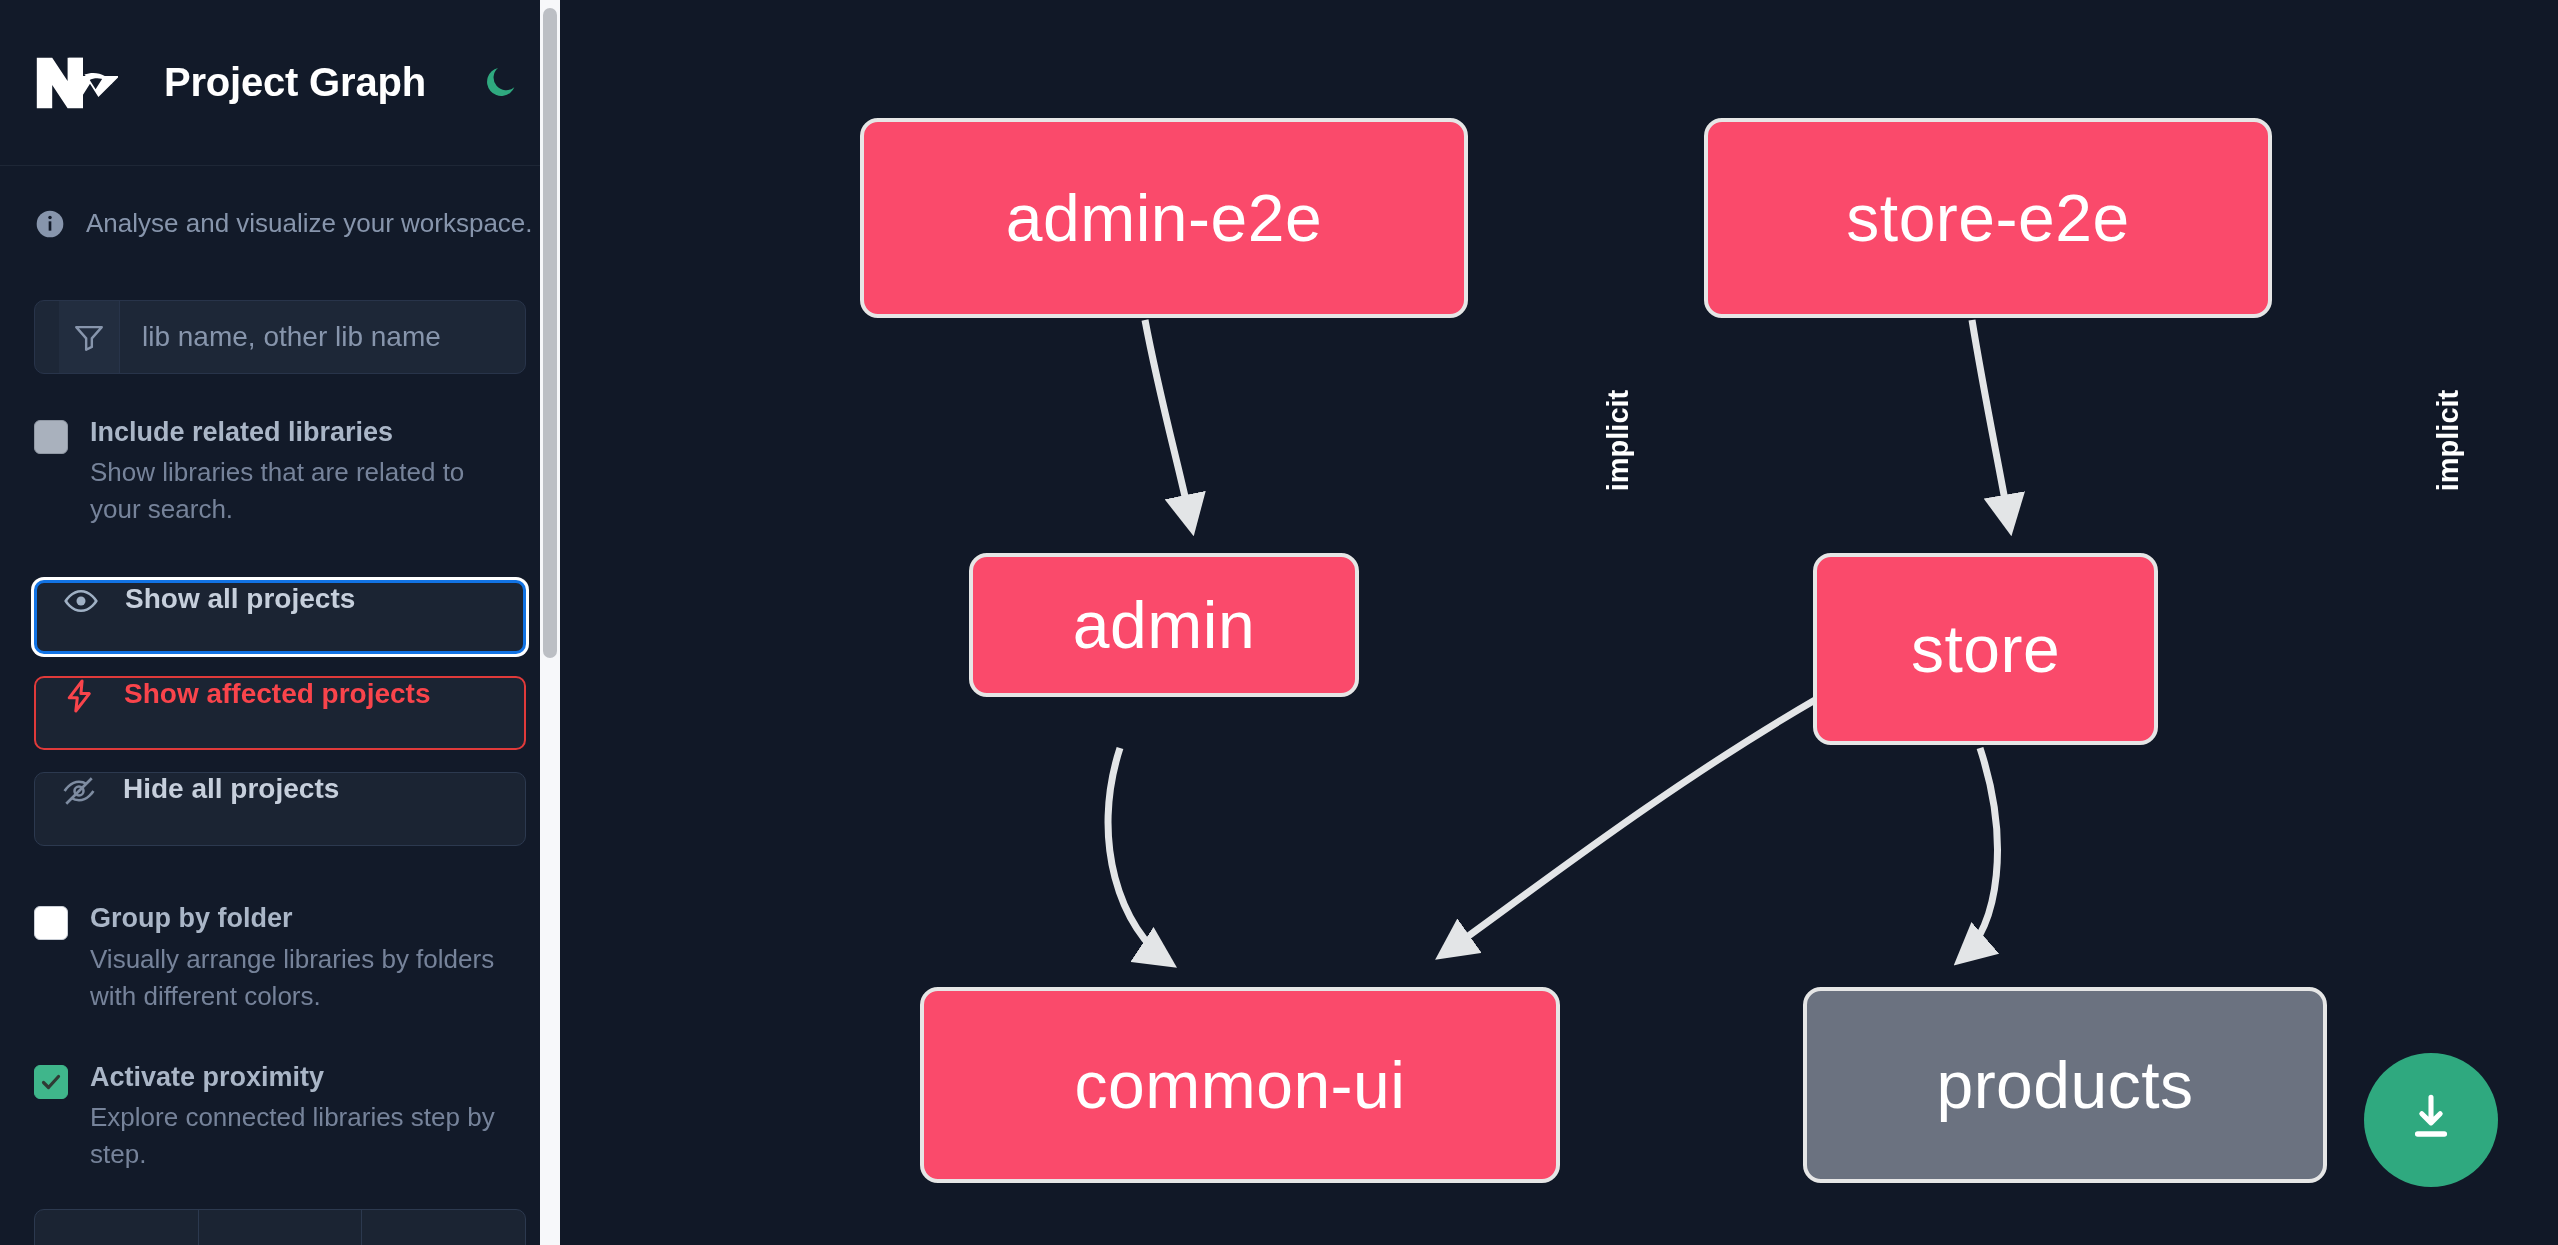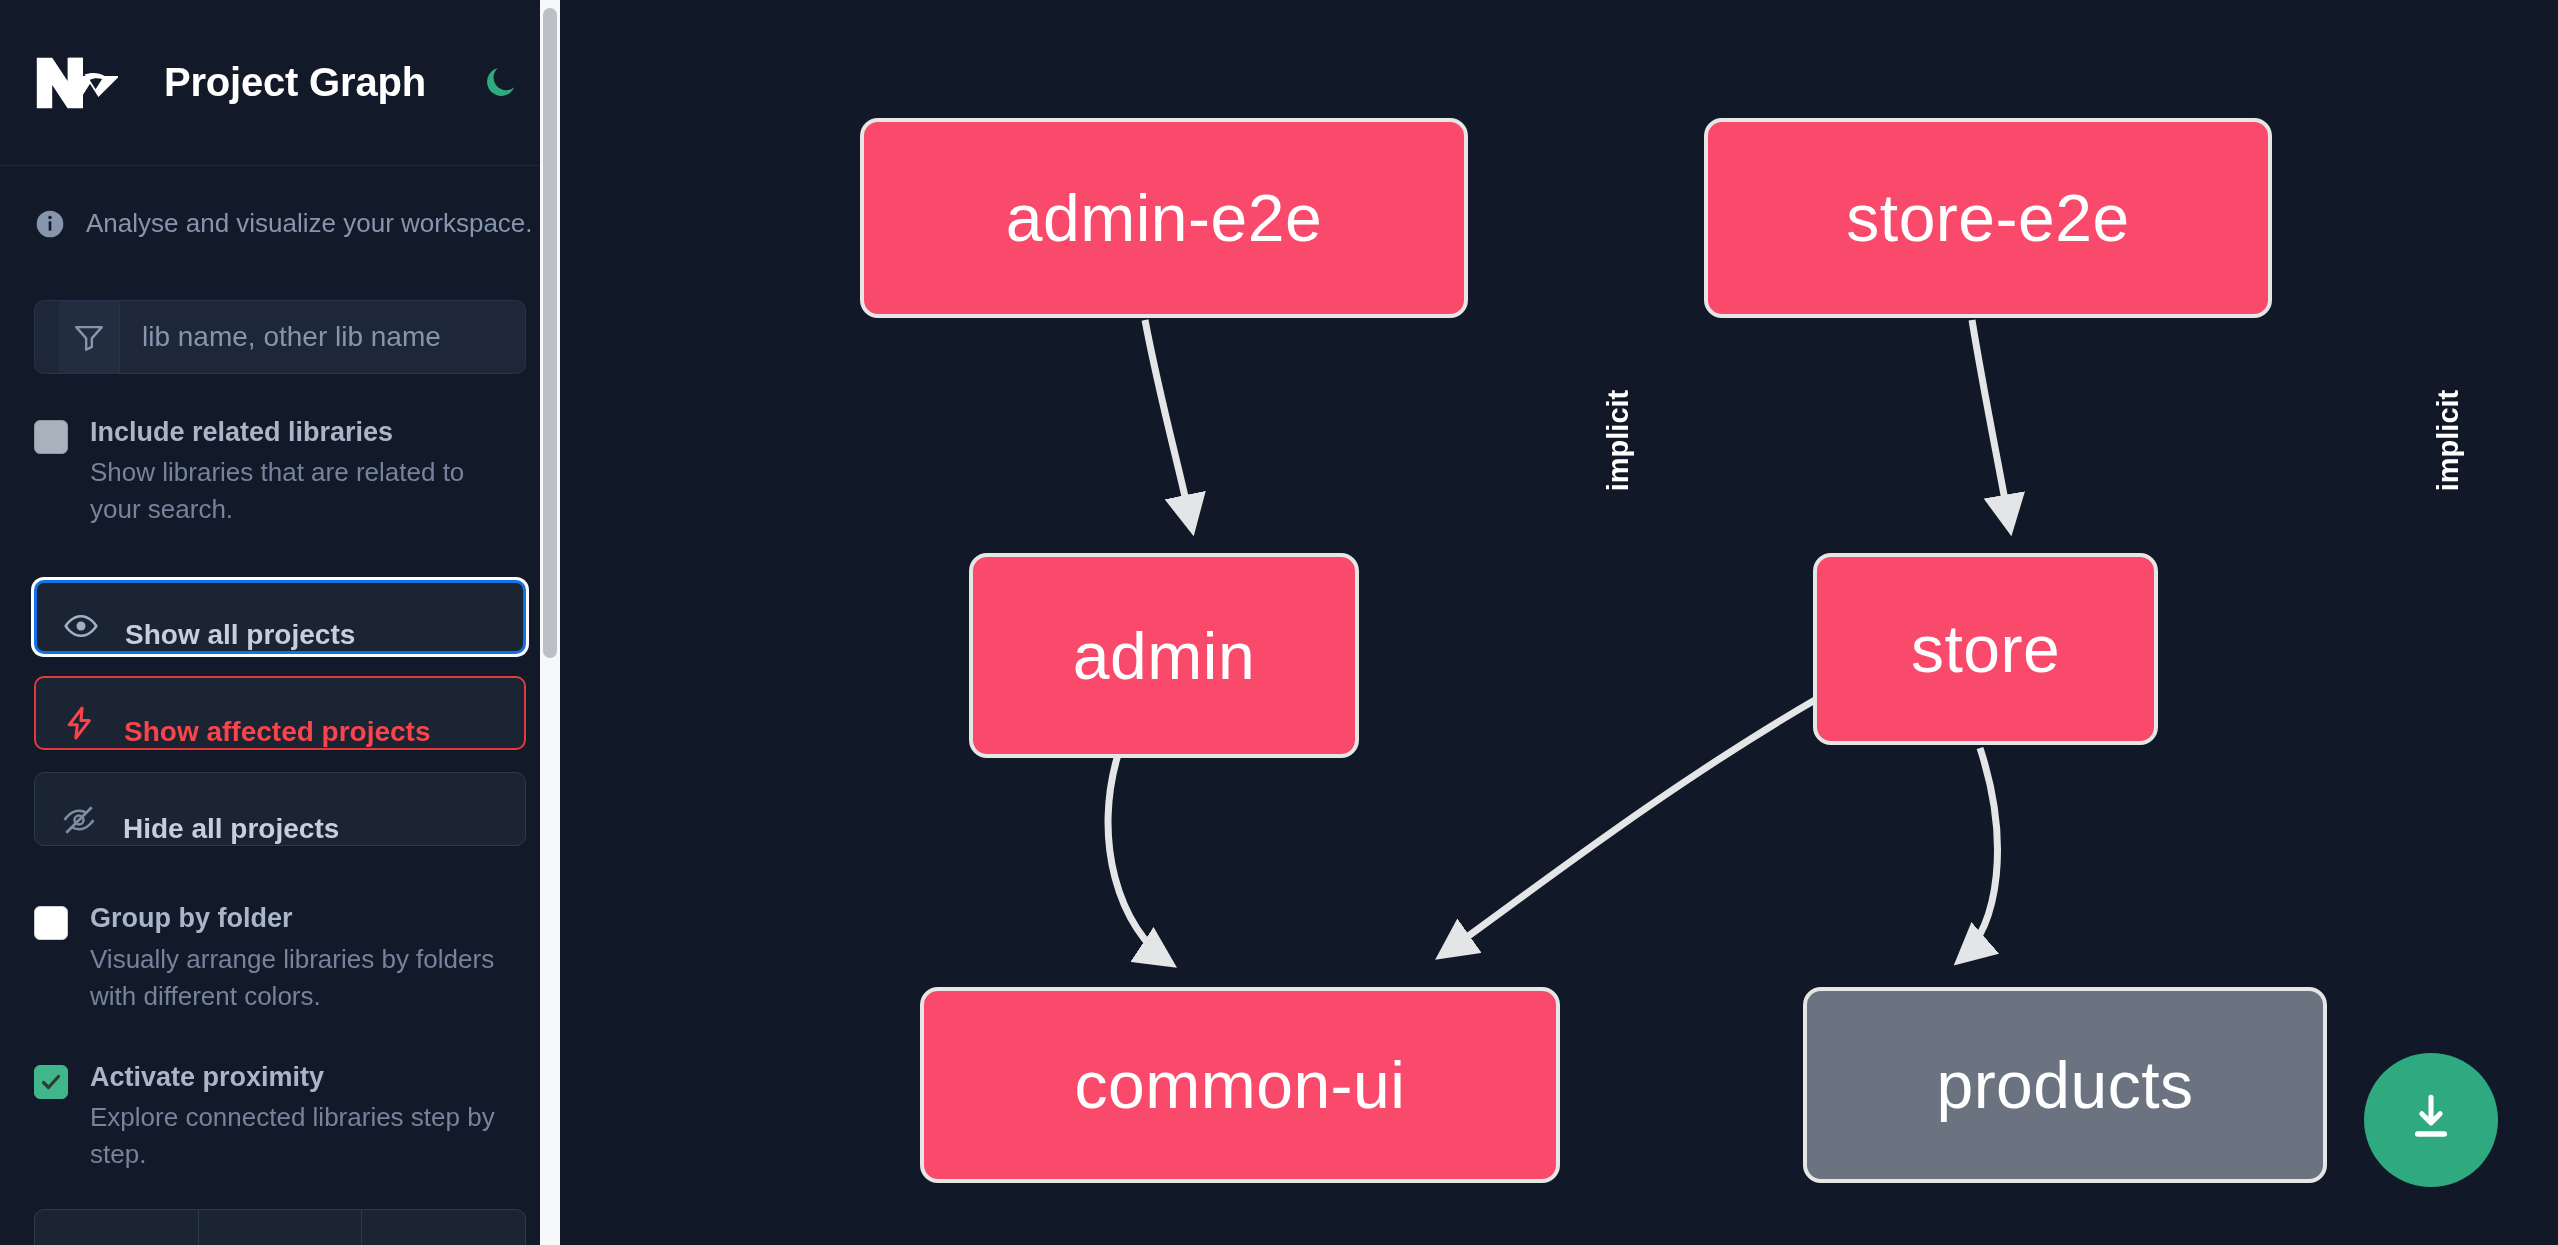--- a/index.html
+++ b/index.html
@@ -130,21 +130,21 @@
     max-width: 430px;
     margin-top: 4px;
   }
 
   
   .btn-stack { margin: 52px 34px 0 34px; display: flex; flex-direction: column; gap: 22px; }
   .btn {
     height: 74px;
     border-radius: 10px;
     display: flex;
-    align-items: flex-end;
+    align-items: flex-start;
     gap: 26px;
     padding: 0 26px;
     background: #1b2433;
     border: 1px solid #2c394f;
     cursor: pointer;
     font-size: 28px;
     color: #c6cfdc;
     font-family: "Liberation Sans", sans-serif;
     font-weight: 700;
     text-align: left;
@@ -387,21 +387,21 @@
     </svg>
 
     <div class="node pink" style="left:300px;top:118px;width:608px;height:200px;">
       <span>admin-e2e</span>
     </div>
 
     <div class="node pink" style="left:1144px;top:118px;width:568px;height:200px;">
       <span>store-e2e</span>
     </div>
 
-    <div class="node pink" style="left:409px;top:553px;width:390px;height:205px;">
+    <div class="node pink" style="left:409px;top:553px;width:390px;height:144px;">
       <span>admin</span>
     </div>
 
     <div class="node pink" style="left:1253px;top:553px;width:345px;height:192px;">
       <span>store</span>
     </div>
 
     <div class="node pink" style="left:360px;top:987px;width:640px;height:196px;">
       <span>common-ui</span>
     </div>

